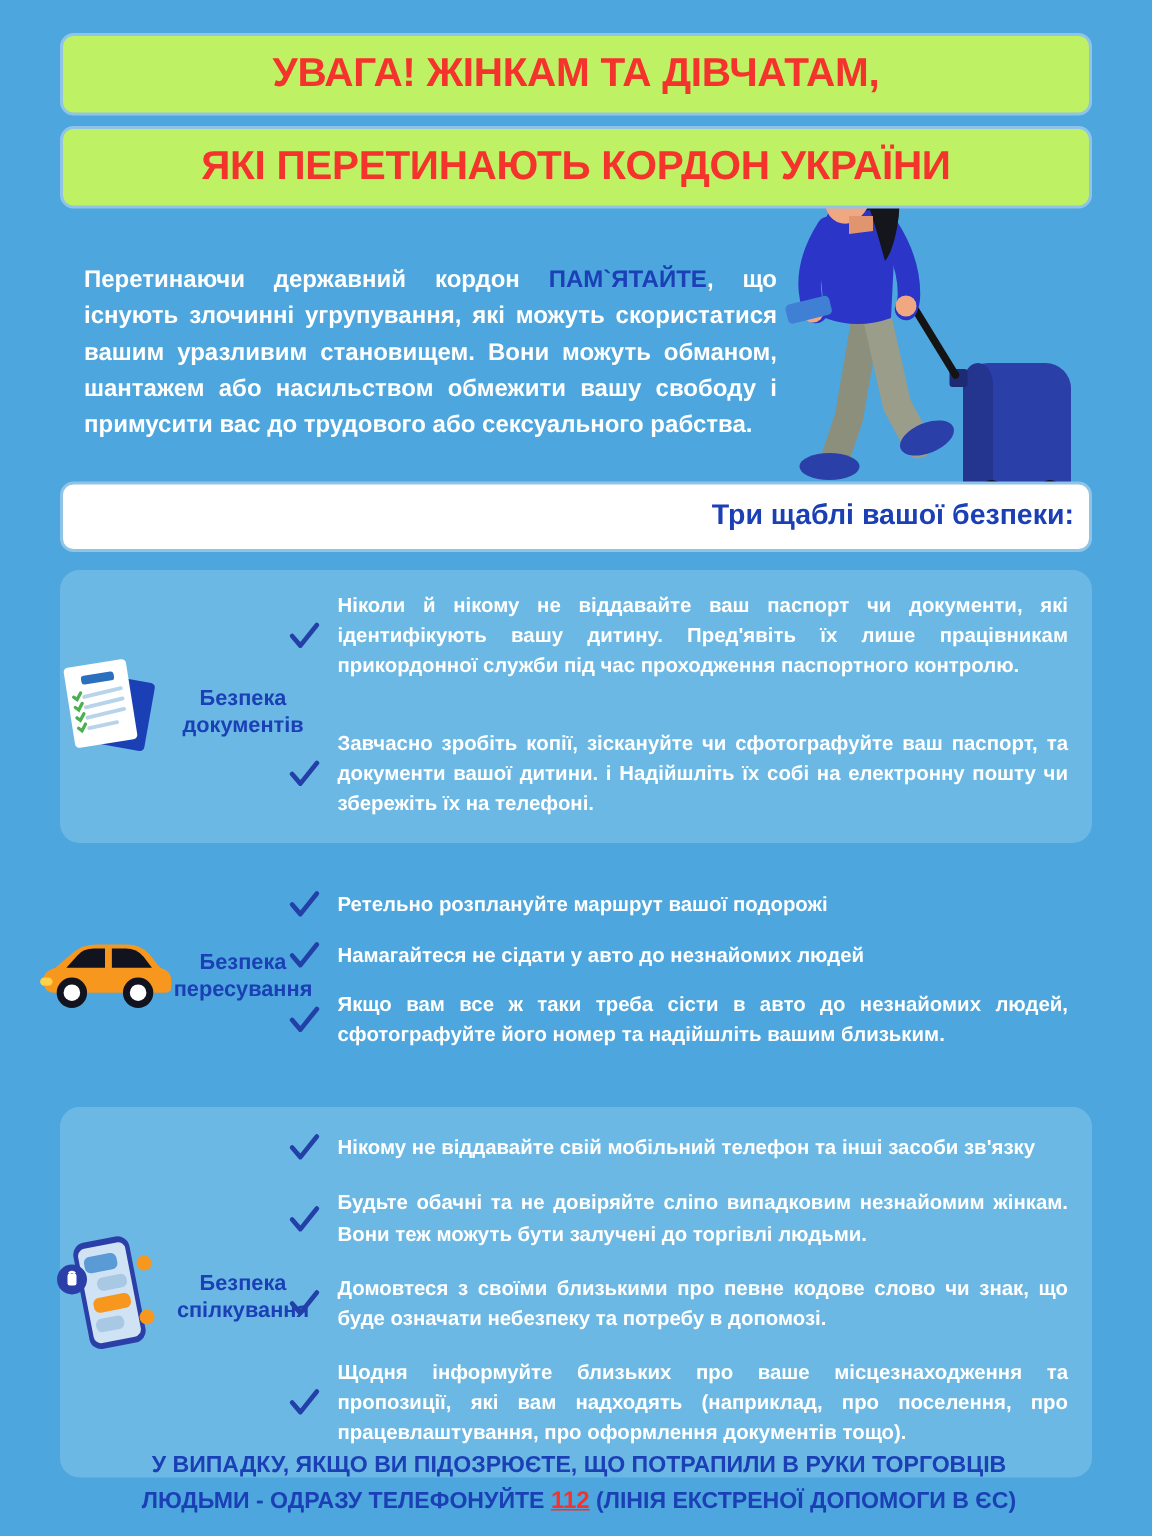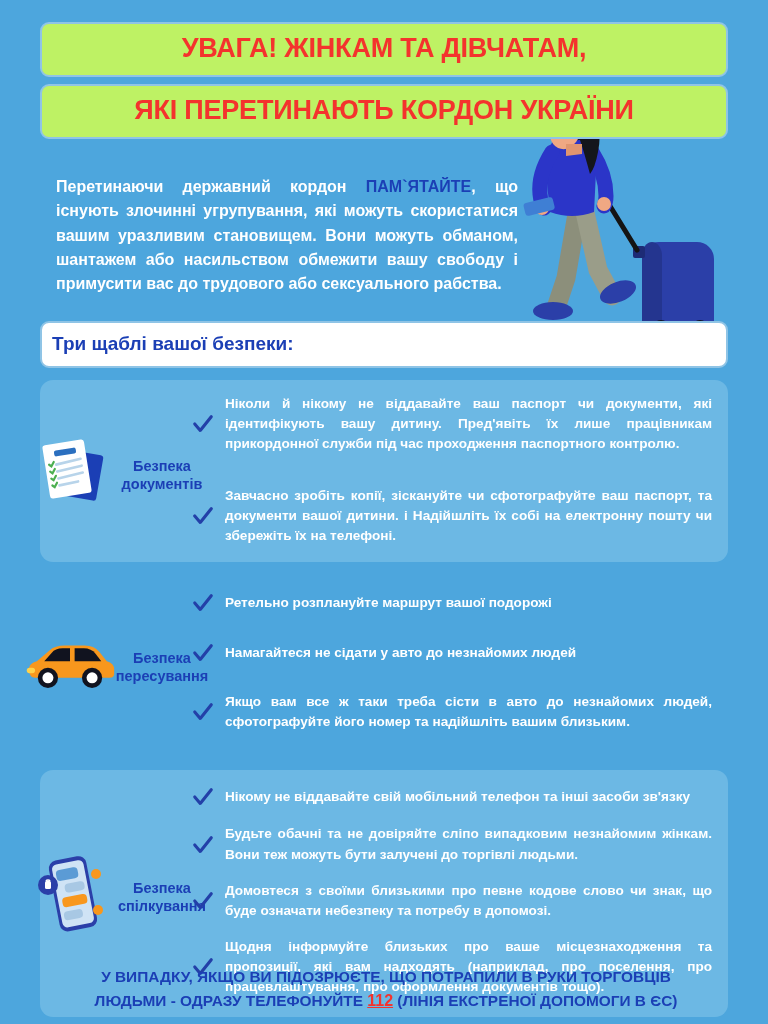--- a/index.html
+++ b/index.html
@@ -64,21 +64,21 @@
   
   .section-banner-zone {
     position: relative;
     z-index: 3;
     padding: 24px 40px 0 40px;
   }
   .section-banner {
     background: #ffffff;
     border: 2px solid #8fc4e6;
     border-radius: 9px;
-    text-align: left;
+    text-align: right;
     color: #1b3fb5;
     font-weight: bold;
     font-size: 19px;
     padding: 10px 10px 11px 10px;
   }
 
   
   .cards { padding: 12px 40px 0 40px; position: relative; z-index: 3; }
 
   .card {
@@ -136,21 +136,21 @@
     font-size: 13.6px;
     font-weight: bold;
     line-height: 1.48;
     text-align: justify;
   }
 
   
   #card-documents { margin-bottom: 26px; }
   #card-documents .card-items { gap: 32px; }
   #card-transport { margin-bottom: 22px; padding-top: 4px; }
-  #card-transport .card-items { gap: 28px; }
+  #card-transport .card-items { gap: 12px; }
   #card-communication .card-items { gap: 16px; }
   #card-communication { padding-top: 16px; padding-bottom: 20px; }
 
   
   .footer {
     position: absolute;
     left: 4px; right: 0; bottom: 12px;
     z-index: 3;
     text-align: center;
     padding: 0 38px;

